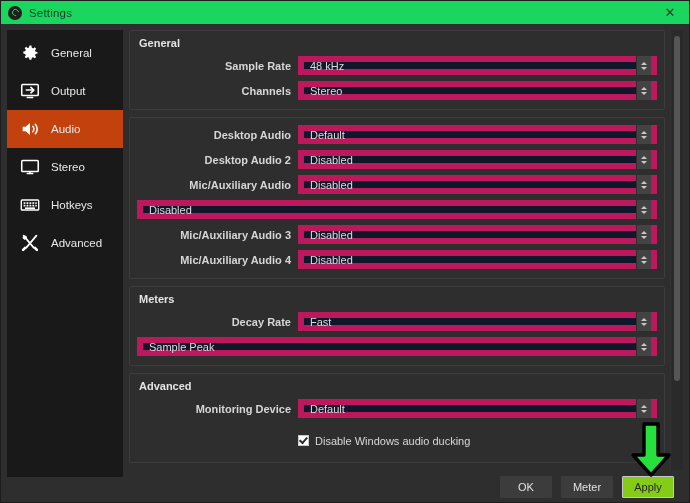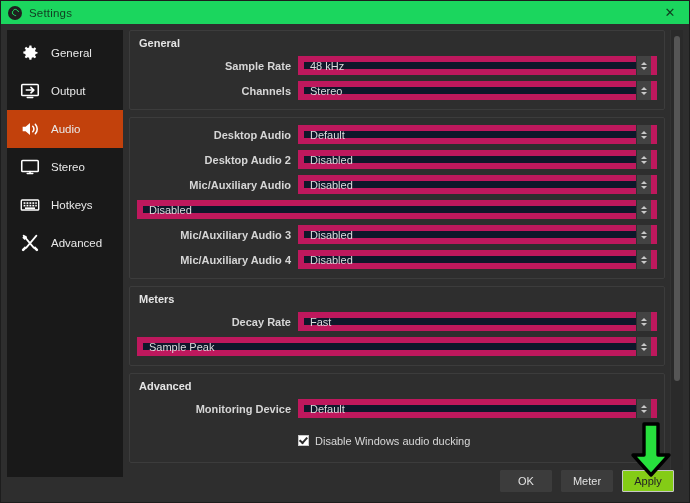--- a/index.html
+++ b/index.html
@@ -160,21 +160,21 @@
   }
   .vscroll .thumb {
     position: absolute; left: 3px; right: 3px;
     top: 6px; height: 345px;
     background: #565656; border-radius: 4px;
   }
 
   
   .footer {
     height: 32px; min-height: 32px;
-    display: flex; align-items: flex-start; justify-content: flex-end;
+    display: flex; align-items: flex-end; justify-content: flex-end;
     padding: 0 9px 4px 0;
   }
   .btn {
     width: 52px; height: 22px;
     background: #3c3c3c; border: 1px solid #3c3c3c;
     color: #e2e2e2; font-size: 11px;
     display: flex; align-items: center; justify-content: center;
     margin-left: 9px; cursor: pointer; border-radius: 1px;
   }
   .btn.primary { background: #84cc16; border-color: #c6c6c6; color: #242424; }

